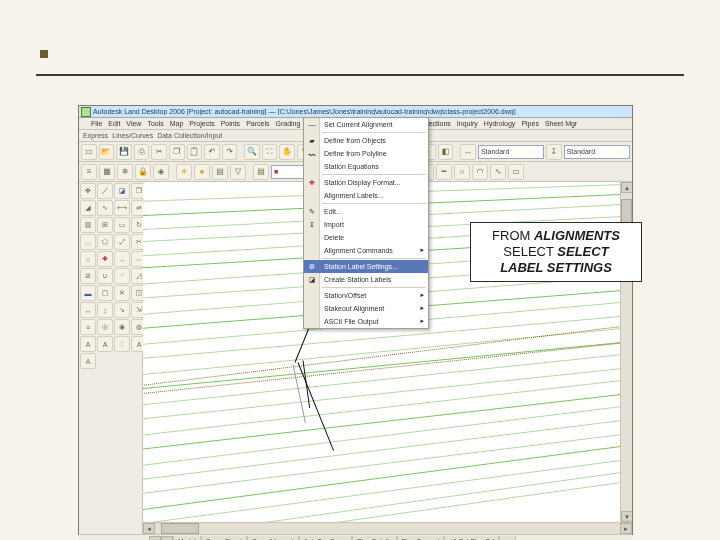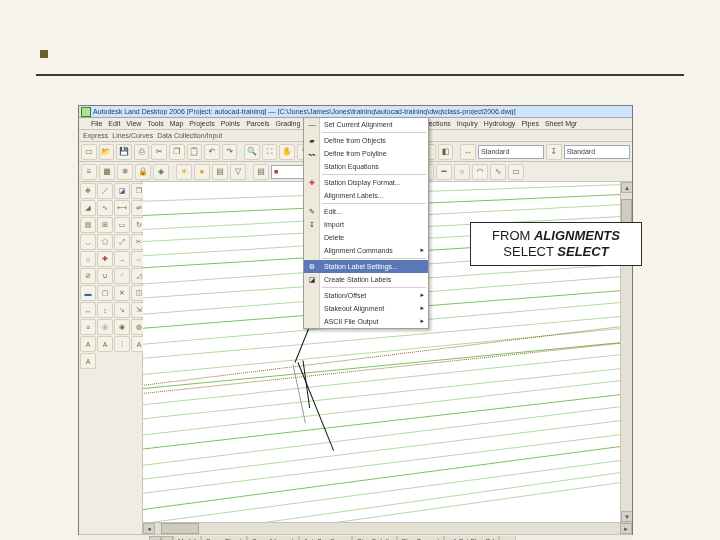--- a/index.html
+++ b/index.html
@@ -535,13 +535,14 @@
         <span class="arrow">▸</span>
     </div>
   </div>
 </div>
 
 <div class="callout">
   <span class="st">FROM</span>
   <span class="em">ALIGNMENTS</span><br>
   <span class="st">SELECT</span>
   <span class="em">SELECT</span><br>
+  <span class="em">LABEL SETTINGS</span>
 </div>
 
 </body></html>

